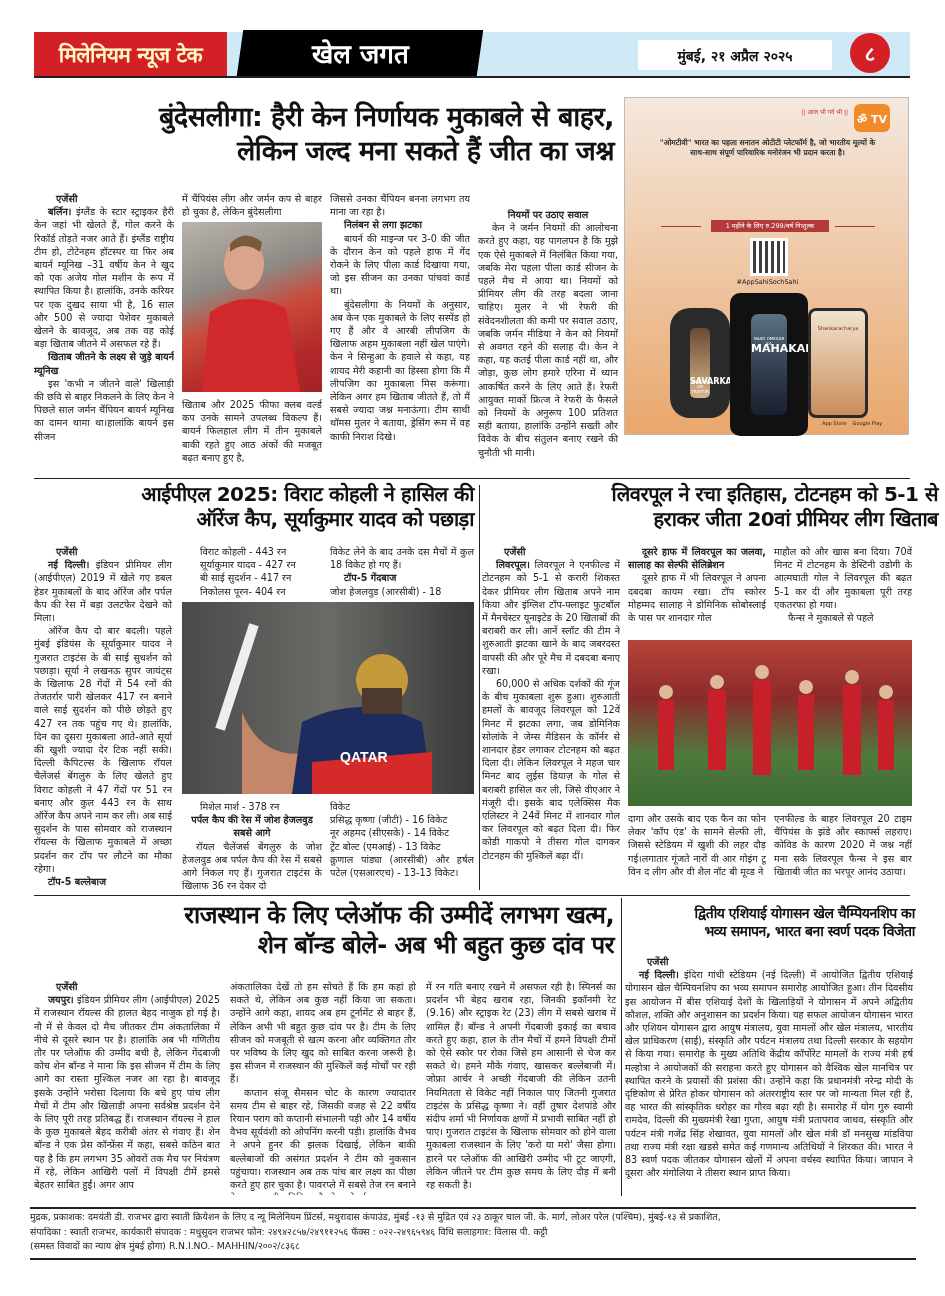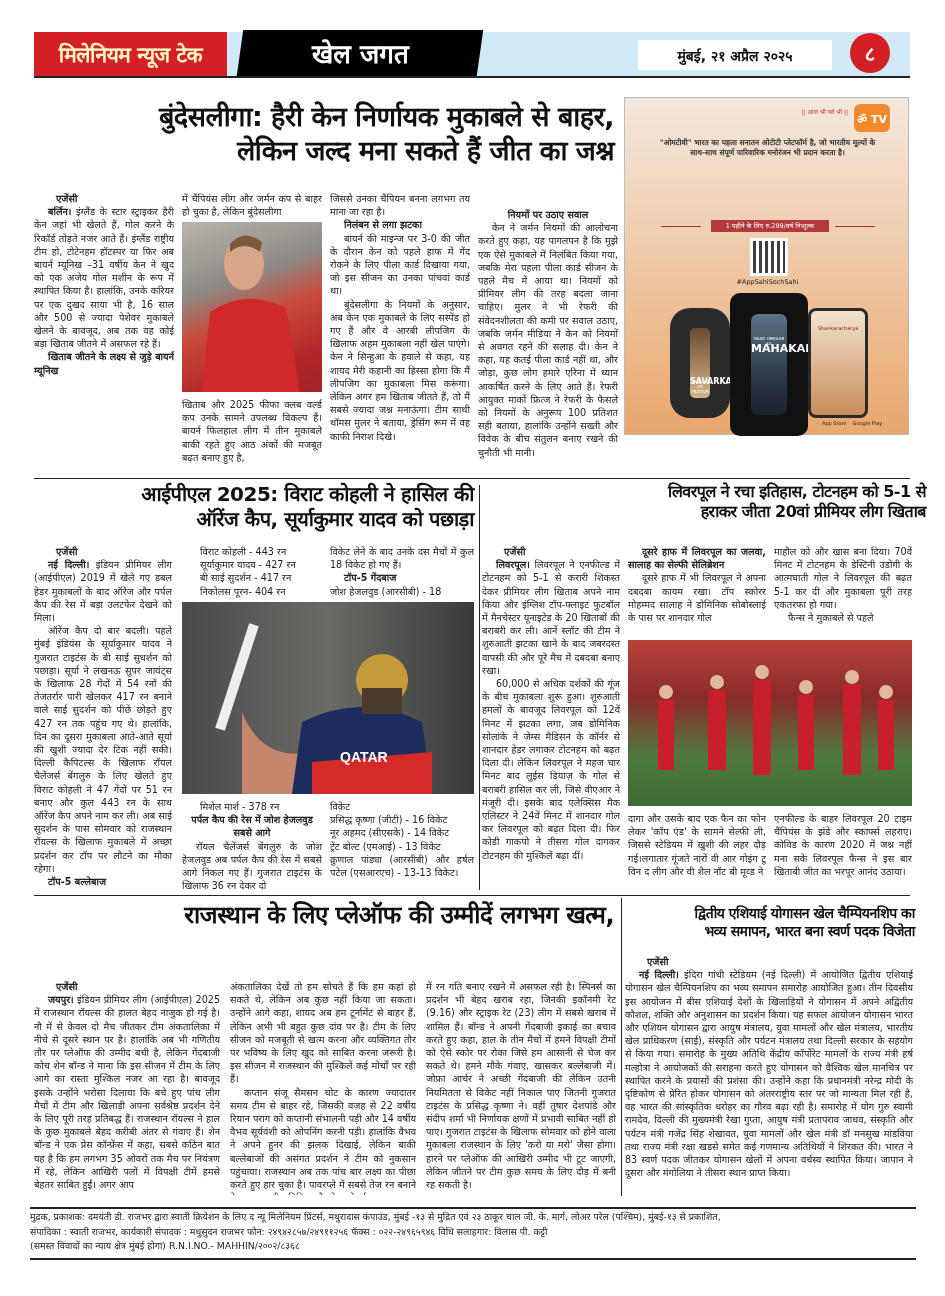--- a/index.html
+++ b/index.html
@@ -35,20 +35,21 @@
 
 <div class="abs headline" style="left:34px;top:100px;width:580px;font-size:27px">
   <div>बुंदेसलीगा: हैरी केन निर्णायक मुकाबले से बाहर,</div>
   <div>लेकिन जल्द मना सकते हैं जीत का जश्न</div>
 </div>
 
 <div class="abs col" style="left:34px;top:192px;width:140px;height:282px">
   <div class="ag">एजेंसी</div>
   <p><span class="b">बर्लिन।</span> <span>इंग्लैंड के स्टार स्ट्राइकर हैरी केन जहां भी खेलते हैं, गोल करने के रिकॉर्ड तोड़ते नजर आते हैं। इंग्लैंड राष्ट्रीय टीम हो, टोटेनहम हॉटस्पर या फिर अब बायर्न म्यूनिख –31 वर्षीय केन ने खुद को एक अजेय गोल मशीन के रूप में स्थापित किया है। हालांकि, उनके करियर पर एक दुखद साया भी है, 16 साल और 500 से ज्यादा पेशेवर मुकाबले खेलने के बावजूद, अब तक वह कोई बड़ा खिताब जीतने में असफल रहे हैं।</span></p>
   <div class="sub">खिताब जीतने के लक्ष्य से जुड़े बायर्न म्यूनिख</div>
+  <p>इस 'कभी न जीतने वाले' खिलाड़ी की छवि से बाहर निकलने के लिए केन ने पिछले साल जर्मन चैंपियन बायर्न म्यूनिख का दामन थामा था।हालांकि बायर्न इस सीजन</p>
 </div>
 
 <div class="abs col" style="left:182px;top:192px;width:140px;height:28px">में चैंपियंस लीग और जर्मन कप से बाहर हो चुका है, लेकिन बुंदेसलीगा</div>
 <div class="abs photo" style="left:182px;top:222px;width:140px;height:170px;background:linear-gradient(160deg,#b9b4ac 0%,#8d8a85 35%,#c94a3a 55%,#b3282a 80%,#a12424 100%)">
   <svg width="140" height="170">
     <ellipse cx="62" cy="42" rx="20" ry="26" fill="#d9a58a"></ellipse>
     <path d="M48 22 Q62 6 80 20 L78 30 Q62 18 48 30Z" fill="#7a5a3a"></path>
     <path d="M20 170 L28 90 Q62 66 104 86 L118 170Z" fill="#d1282b"></path>
   </svg>
 </div>
@@ -148,21 +149,21 @@
 <div class="abs col" style="left:330px;top:800px;width:144px;height:95px">
   <div>विकेट</div>
   <div>प्रसिद्ध कृष्णा (जीटी) - 16 विकेट</div>
   <div>नूर अहमद (सीएसके) - 14 विकेट</div>
   <div>ट्रेंट बोल्ट (एमआई) - 13 विकेट</div>
   <div>क्रुणाल पांड्या (आरसीबी) और हर्षल पटेल (एसआरएच) - 13-13 विकेट।</div>
 </div>
 
 <div class="abs rule" style="left:479px;top:485px;width:1px;height:405px"></div>
 
-<div class="abs headline" style="left:496px;top:482px;width:430px;font-size:16px">
+<div class="abs headline" style="left:508px;top:482px;width:430px;font-size:20px">
   <div>लिवरपूल ने रचा इतिहास, टोटनहम को 5-1 से</div>
   <div>हराकर जीता 20वां प्रीमियर लीग खिताब</div>
 </div>
 
 <div class="abs col" style="left:482px;top:545px;width:138px;height:350px">
   <div class="ag">एजेंसी</div>
   <p><span class="b">लिवरपूल।</span> <span>लिवरपूल ने एनफील्ड में टोटनहम को 5-1 से करारी शिकस्त देकर प्रीमियर लीग खिताब अपने नाम किया और इंग्लिश टॉप-फ्लाइट फुटबॉल में मैनचेस्टर यूनाइटेड के 20 खिताबों की बराबरी कर ली। आर्ने स्लॉट की टीम ने शुरुआती झटका खाने के बाद जबरदस्त वापसी की और पूरे मैच में दबदबा बनाए रखा।</span></p>
   <p>60,000 से अधिक दर्शकों की गूंज के बीच मुकाबला शुरू हुआ। शुरुआती हमलों के बावजूद लिवरपूल को 12वें मिनट में झटका लगा, जब डोमिनिक सोलांके ने जेम्स मैडिसन के कॉर्नर से शानदार हेडर लगाकर टोटनहम को बढ़त दिला दी। लेकिन लिवरपूल ने महज चार मिनट बाद लुईस डियाज़ के गोल से बराबरी हासिल कर ली, जिसे वीएआर ने मंजूरी दी। इसके बाद एलेक्सिस मैक एलिस्टर ने 24वें मिनट में शानदार गोल कर लिवरपूल को बढ़त दिला दी। फिर कोडी गाकपो ने तीसरा गोल दागकर टोटनहम की मुश्किलें बढ़ा दीं।</p>
 </div>
 
@@ -196,20 +197,21 @@
   </svg>
 </div>
 
 <div class="abs col" style="left:628px;top:812px;width:138px;height:80px">दागा और उसके बाद एक फैन का फोन लेकर 'कॉप एंड' के सामने सेल्फी ली, जिससे स्टेडियम में खुशी की लहर दौड़ गई।लगातार गूंजते नारों वी आर गोइंग टू विन द लीग और वी शैल नॉट बी मूव्ड ने</div>
 <div class="abs col" style="left:774px;top:812px;width:138px;height:80px">एनफील्ड के बाहर लिवरपूल 20 टाइम चैंपियंस के झंडे और स्कार्फ्स लहराए। कोविड के कारण 2020 में जश्न नहीं मना सके लिवरपूल फैन्स ने इस बार खिताबी जीत का भरपूर आनंद उठाया।</div>
 
 <div class="abs rule" style="left:34px;top:895px;width:876px;height:1px"></div>
 
 <div class="abs headline" style="left:34px;top:900px;width:580px;font-size:24px">
   <div>राजस्थान के लिए प्लेऑफ की उम्मीदें लगभग खत्म,</div>
+  <div>शेन बॉन्ड बोले- अब भी बहुत कुछ दांव पर</div>
 </div>
 
 <div class="abs col" style="left:34px;top:980px;width:186px;height:215px">
   <div class="ag">एजेंसी</div>
   <p><span class="b">जयपुर।</span> <span>इंडियन प्रीमियर लीग (आईपीएल) 2025 में राजस्थान रॉयल्स की हालत बेहद नाजुक हो गई है। नौ में से केवल दो मैच जीतकर टीम अंकतालिका में नीचे से दूसरे स्थान पर है। हालांकि अब भी गणितीय तौर पर प्लेऑफ की उम्मीद बची है, लेकिन गेंदबाजी कोच शेन बॉन्ड ने माना कि इस सीजन में टीम के लिए आगे का रास्ता मुश्किल नजर आ रहा है। बावजूद इसके उन्होंने भरोसा दिलाया कि बचे हुए पांच लीग मैचों में टीम और खिलाड़ी अपना सर्वश्रेष्ठ प्रदर्शन देने के लिए पूरी तरह प्रतिबद्ध हैं। राजस्थान रॉयल्स ने हाल के कुछ मुकाबले बेहद करीबी अंतर से गंवाए हैं। शेन बॉन्ड ने एक प्रेस कॉन्फ्रेंस में कहा, सबसे कठिन बात यह है कि हम लगभग 35 ओवरों तक मैच पर नियंत्रण में रहे, लेकिन आखिरी पलों में विपक्षी टीमें हमसे बेहतर साबित हुईं। अगर आप</span></p>
 </div>
 <div class="abs col" style="left:230px;top:980px;width:186px;height:215px">
   <p style="text-indent:0">अंकतालिका देखें तो हम सोचते हैं कि हम कहां हो सकते थे, लेकिन अब कुछ नहीं किया जा सकता। उन्होंने आगे कहा, शायद अब हम टूर्नामेंट से बाहर हैं, लेकिन अभी भी बहुत कुछ दांव पर है। टीम के लिए सीजन को मजबूती से खत्म करना और व्यक्तिगत तौर पर भविष्य के लिए खुद को साबित करना जरूरी है।इस सीजन में राजस्थान की मुश्किलें कई मोर्चों पर रही हैं।</p>
   <p>कप्तान संजू सैमसन चोट के कारण ज्यादातर समय टीम से बाहर रहे, जिसकी वजह से 22 वर्षीय रियान पराग को कप्तानी संभालनी पड़ी और 14 वर्षीय वैभव सूर्यवंशी को ओपनिंग करनी पड़ी। हालांकि वैभव ने अपने हुनर की झलक दिखाई, लेकिन बाकी बल्लेबाजों की असंगत प्रदर्शन ने टीम को नुकसान पहुंचाया। राजस्थान अब तक पांच बार लक्ष्य का पीछा करते हुए हार चुका है। पावरप्ले में सबसे तेज रन बनाने के बावजूद, टीम मिडिल और डेथ ओवर्स</p>
 </div>

